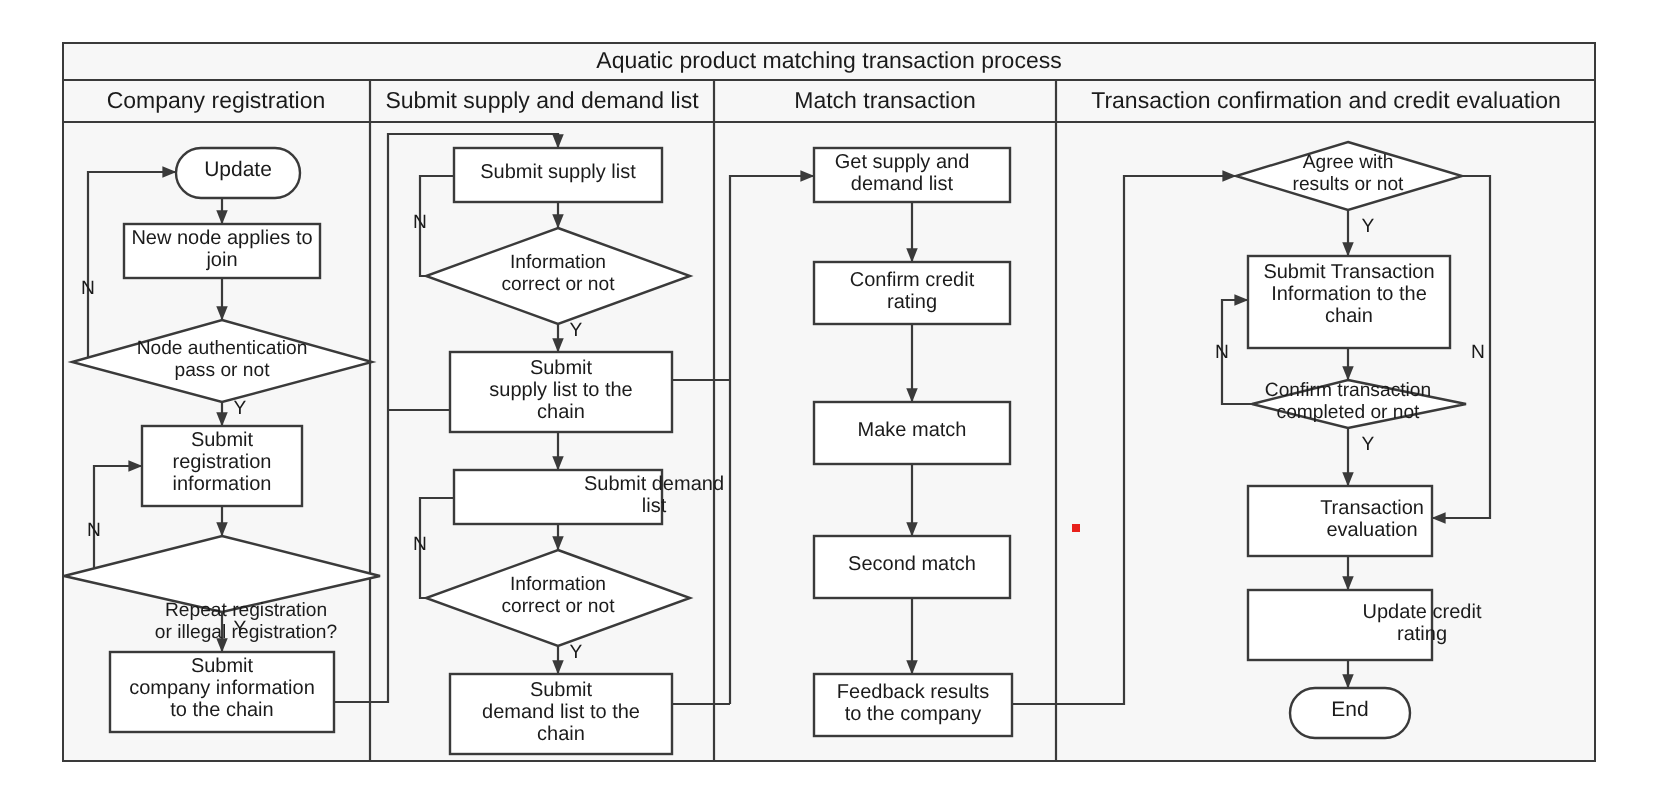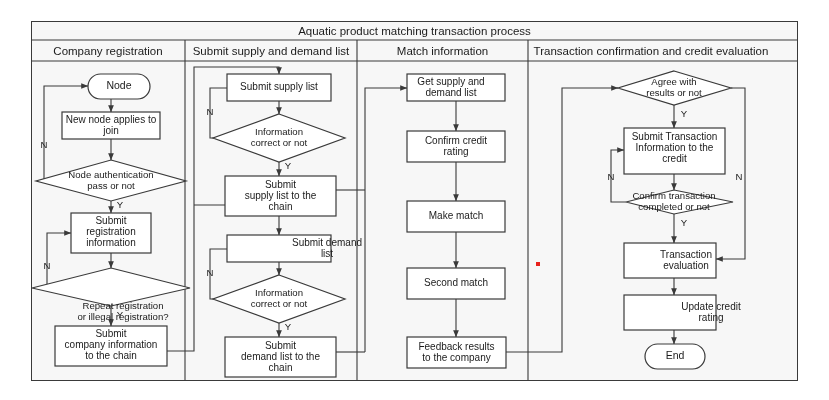--- a/index.html
+++ b/index.html
@@ -124,24 +124,24 @@
       <rect x="645" y="344" width="60" height="25" rx="12.5" ry="12.5"></rect>
     </g>
 
     <rect x="536" y="262" width="4" height="4" fill="#e8211c" stroke="none"></rect>
   </svg>
 
   <div class="lbl title-txt" style="left:31px;top:25px;width:767px;">Aquatic product matching transaction process</div>
 
   <div class="lbl col-txt" style="left:31px;top:45px;width:154px;">Company registration</div>
   <div class="lbl col-txt" style="left:185px;top:45px;width:172px;">Submit supply and demand list</div>
-  <div class="lbl col-txt" style="left:357px;top:45px;width:171px;">Match information</div>
-  <div class="lbl col-txt" style="left:516px;top:45px;width:270px;">Transaction confirmation and credit evaluation</div>
-
-  <div class="lbl term-txt" style="left:88px;top:80px;width:62px;">Node</div>
+  <div class="lbl col-txt" style="left:357px;top:45px;width:171px;">Match transaction</div>
+  <div class="lbl col-txt" style="left:528px;top:45px;width:270px;">Transaction confirmation and credit evaluation</div>
+
+  <div class="lbl term-txt" style="left:88px;top:80px;width:62px;">Update</div>
   <div class="lbl node-txt" style="left:62px;top:114px;width:98px;">New node applies to
 join</div>
   <div class="lbl dia-txt" style="left:44px;top:170px;width:134px;">Node authentication
 pass or not</div>
   <div class="lbl node-txt" style="left:71px;top:215px;width:80px;">Submit
 registration
 information</div>
   <div class="lbl dia-txt" style="left:48px;top:277px;width:150px;margin-top:24px;">Repeat registration
 or illegal registration?</div>
   <div class="lbl node-txt" style="left:55px;top:328px;width:112px;">Submit
@@ -168,21 +168,21 @@
 rating</div>
   <div class="lbl node-txt" style="left:407px;top:210px;width:98px;">Make match</div>
   <div class="lbl node-txt" style="left:407px;top:277px;width:98px;">Second match</div>
   <div class="lbl node-txt" style="left:407px;top:341px;width:99px;">Feedback results
 to the company</div>
 
   <div class="lbl dia-txt" style="left:626px;top:77px;width:96px;">Agree with
 results or not</div>
   <div class="lbl node-txt" style="left:624px;top:131px;width:101px;">Submit Transaction
 Information to the
-credit</div>
+chain</div>
   <div class="lbl dia-txt" style="left:620px;top:191px;width:108px;">Confirm transaction
 completed or not</div>
   <div class="lbl node-txt" style="left:624px;top:249px;width:92px;padding-left:16px;">Transaction
 evaluation</div>
   <div class="lbl node-txt" style="left:624px;top:301px;width:92px;padding-left:41px;">Update credit
 rating</div>
   <div class="lbl term-txt" style="left:645px;top:350px;width:60px;">End</div>
 
   <div class="lbl yn-txt" style="left:38px;top:140px;width:12px;">N</div>
   <div class="lbl yn-txt" style="left:114px;top:200px;width:12px;">Y</div>

